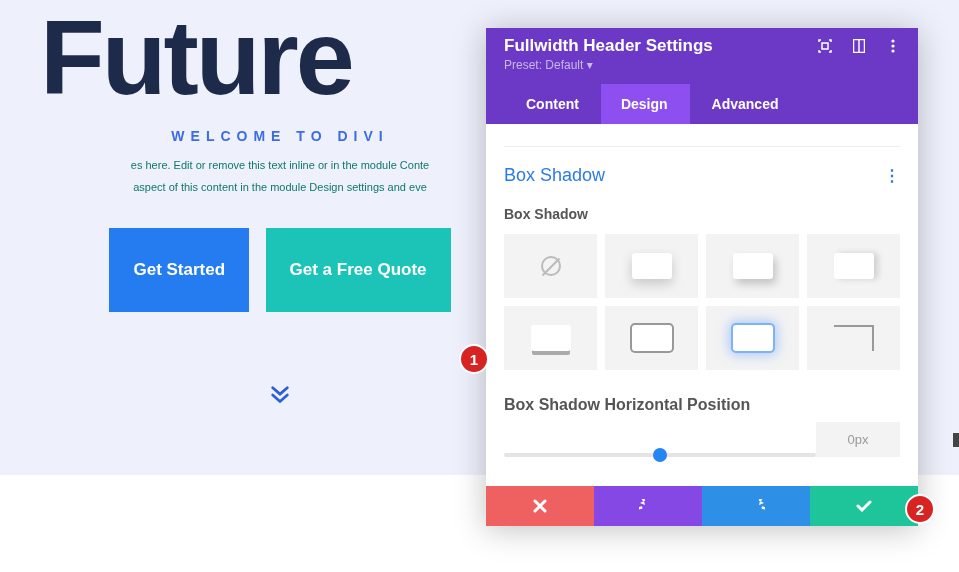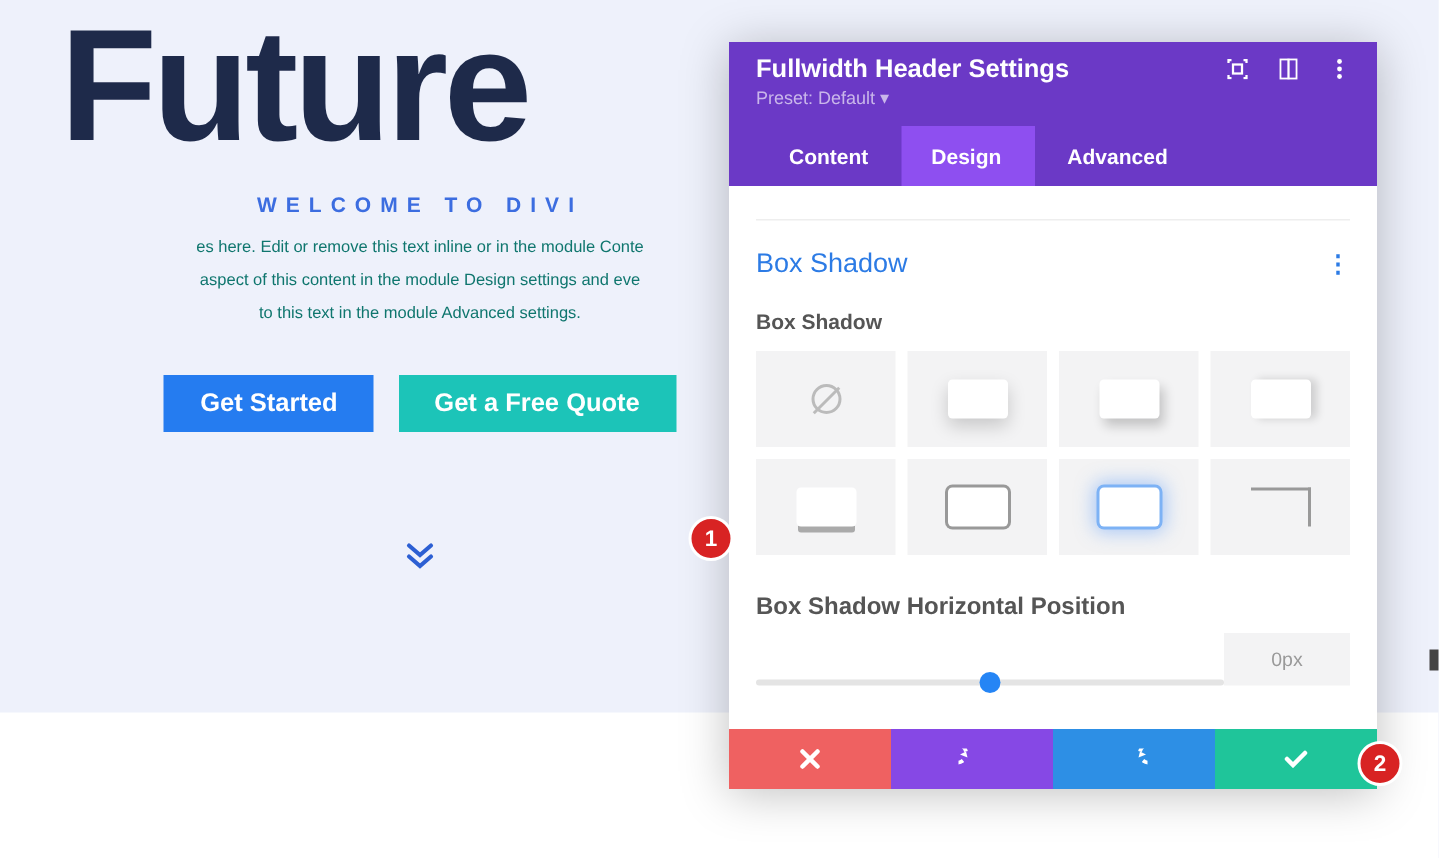--- a/index.html
+++ b/index.html
@@ -2,21 +2,21 @@
 <html><head>
 <meta charset="utf-8">
 <style>
 * { box-sizing: border-box; margin: 0; padding: 0; }
 body { font-family: -apple-system, BlinkMacSystemFont, "Segoe UI", Arial, sans-serif; width: 959px; height: 572px; overflow: hidden; background: #fff; position: relative; }
 .hero { background: #eef1fb; height: 475px; padding: 0; position: relative; }
 .hero-title { font-size: 106px; font-weight: 900; color: #1e2a4a; letter-spacing: -3px; padding-left: 40px; padding-top: 4px; line-height: 1; }
 .hero-subtitle { text-align: center; color: #3c6de0; font-weight: 700; letter-spacing: 6px; font-size: 14px; margin-top: 18px; text-transform: uppercase; max-width: 560px; }
 .hero-desc { text-align: center; color: #0f766e; font-size: 11px; line-height: 2; margin-top: 10px; max-width: 560px; padding: 0 2px; }
 .hero-buttons { text-align: center; margin-top: 30px; max-width: 560px; }
-.btn { display: inline-block; padding: 9px 24px; font-size: 17px; font-weight: 600; color: #fff; cursor: pointer; margin: 0 6px; }
+.btn { display: inline-block; padding: 32px 24px; font-size: 17px; font-weight: 600; color: #fff; cursor: pointer; margin: 0 6px; }
 .btn-primary { background: #257cf0; }
 .btn-secondary { background: #1cc4b8; }
 .scroll-down { text-align: center; margin-top: 70px; color: #2c5fd3; font-size: 26px; font-weight: bold; max-width: 560px; }
 .panel { position: absolute; left: 486px; top: 28px; width: 432px; height: 498px; background: #fff; box-shadow: 0 3px 30px rgba(0,0,0,.25); display: flex; flex-direction: column; }
 .panel-header { background: #6b39c6; color: #fff; padding: 8px 18px 0 18px; }
 .panel-title-row { display: flex; align-items: center; justify-content: space-between; padding-bottom: 2px; }
 .panel-title { font-size: 17px; font-weight: 700; }
 .panel-icons { display: flex; gap: 20px; align-items: center; }
 .panel-icon { width: 14px; height: 14px; display: flex; align-items: center; justify-content: center; cursor: pointer; }
 .panel-preset { font-size: 12px; color: #c9b6ea; padding-bottom: 12px; cursor: pointer; }
@@ -60,21 +60,20 @@
 </style>
 </head>
 <body>
 
 <div class="hero">
   <div class="hero-title">Future</div>
   <div class="hero-subtitle">Welcome to Divi</div>
   <div class="hero-desc">
     <div>es here. Edit or remove this text inline or in the module Conte</div>
     <div>aspect of this content in the module Design settings and eve</div>
-    <div>to this text in the module Advanced settings.</div>
   </div>
   <div class="hero-buttons">
     <span class="btn btn-primary">Get Started</span>
     <span class="btn btn-secondary">Get a Free Quote</span>
   </div>
   <div class="scroll-down">
     <svg width="22" height="22" viewBox="0 0 24 24">
         <path d="M4 4 L12 11 L20 4" stroke="#2c5fd3" stroke-width="3" fill="none" stroke-linecap="round"></path>
         <path d="M4 12 L12 19 L20 12" stroke="#2c5fd3" stroke-width="3" fill="none" stroke-linecap="round"></path>
       </svg>

